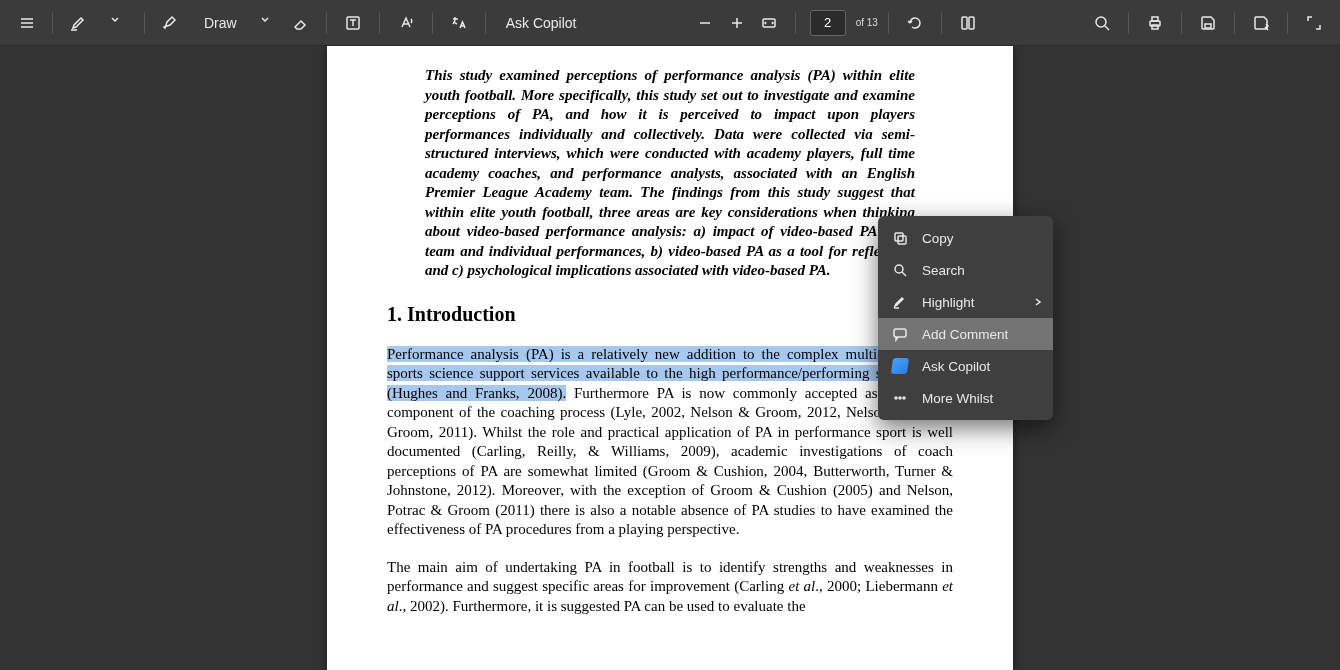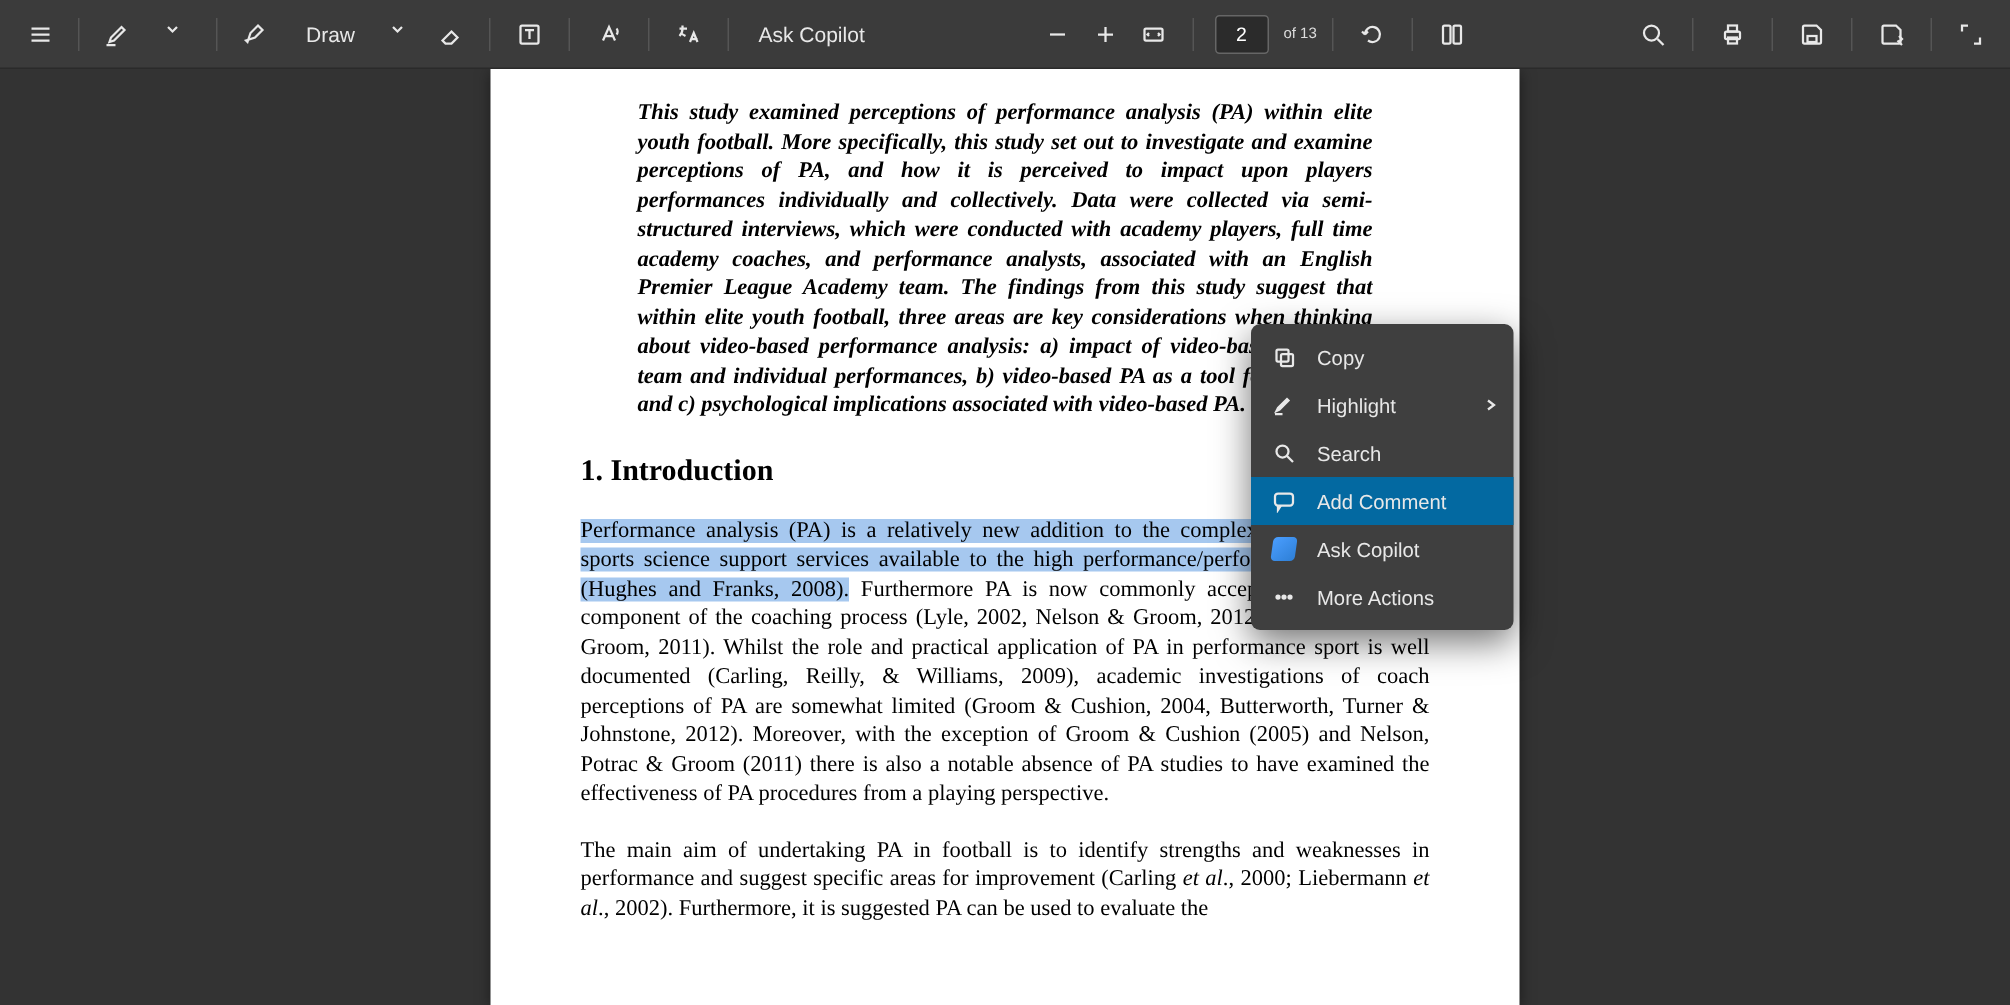--- a/index.html
+++ b/index.html
@@ -102,38 +102,38 @@
     font-size: 15px;
     margin-bottom: 18px;
   }
   .highlight {
     background: #a6c8ef;
   }
 
   .ctx-menu {
     position: absolute;
     top: 216px;
-    left: 834px;
+    left: 878px;
     width: 175px;
     background: #3f3f3f;
     border-radius: 6px;
     box-shadow: 0 8px 24px rgba(0,0,0,0.55);
     padding: 6px 0;
     color: #e8e8e8;
     font-size: 13.5px;
   }
   .ctx-item {
     display: flex;
     align-items: center;
     height: 32px;
     padding: 0 12px;
     cursor: pointer;
     position: relative;
   }
-  .ctx-item.hover { background: #0369a1; }
+  .ctx-item.hover { background: #737373; }
   .ctx-item .ico {
     width: 20px;
     height: 20px;
     margin-right: 12px;
     display: flex;
     align-items: center;
     justify-content: center;
   }
   .ctx-item .ico svg { width: 16px; height: 16px; fill: none; stroke: #e8e8e8; stroke-width: 1.5; }
   .ctx-item .arrow {
@@ -302,37 +302,37 @@
         <svg>
           <rect x="3" y="3" width="8" height="8" rx="1"></rect>
           <rect x="6" y="6" width="8" height="8" rx="1"></rect>
         </svg>
       </span>
     <span>Copy</span>
   </div>
   <div class="ctx-item">
     <span class="ico">
         <svg>
+          <circle cx="7" cy="7" r="4"></circle>
+          <path d="M10 10l4 4"></path>
+        </svg>
+      </span>
+    <span>Search</span>
+  </div>
+  <div class="ctx-item">
+    <span class="ico">
+        <svg>
           <path d="M3 12l2-1 6-6-1-1-6 6-1 2z M2 14h5"></path>
         </svg>
       </span>
     <span>Highlight</span>
     <span class="arrow"><svg width="10" height="10" stroke="#e8e8e8" fill="none" stroke-width="1.5">
           <path d="M3 2l4 3-4 3"></path>
         </svg></span>
   </div>
-  <div class="ctx-item">
-    <span class="ico">
-        <svg>
-          <circle cx="7" cy="7" r="4"></circle>
-          <path d="M10 10l4 4"></path>
-        </svg>
-      </span>
-    <span>Search</span>
-  </div>
   <div class="ctx-item hover">
     <span class="ico">
         <svg>
           <rect x="2" y="3" width="12" height="8" rx="2"></rect>
           <path d="M6 11l-2 3v-3"></path>
         </svg>
       </span>
     <span>Add Comment</span>
   </div>
   <div class="ctx-item">
@@ -342,15 +342,15 @@
     <span>Ask Copilot</span>
   </div>
   <div class="ctx-item">
     <span class="ico">
         <svg>
           <circle cx="4" cy="8" r="1" fill="#e8e8e8"></circle>
           <circle cx="8" cy="8" r="1" fill="#e8e8e8"></circle>
           <circle cx="12" cy="8" r="1" fill="#e8e8e8"></circle>
         </svg>
       </span>
-    <span>More Actions</span>
+    <span>More Whilst</span>
   </div>
 </div>
 
 </body></html>

